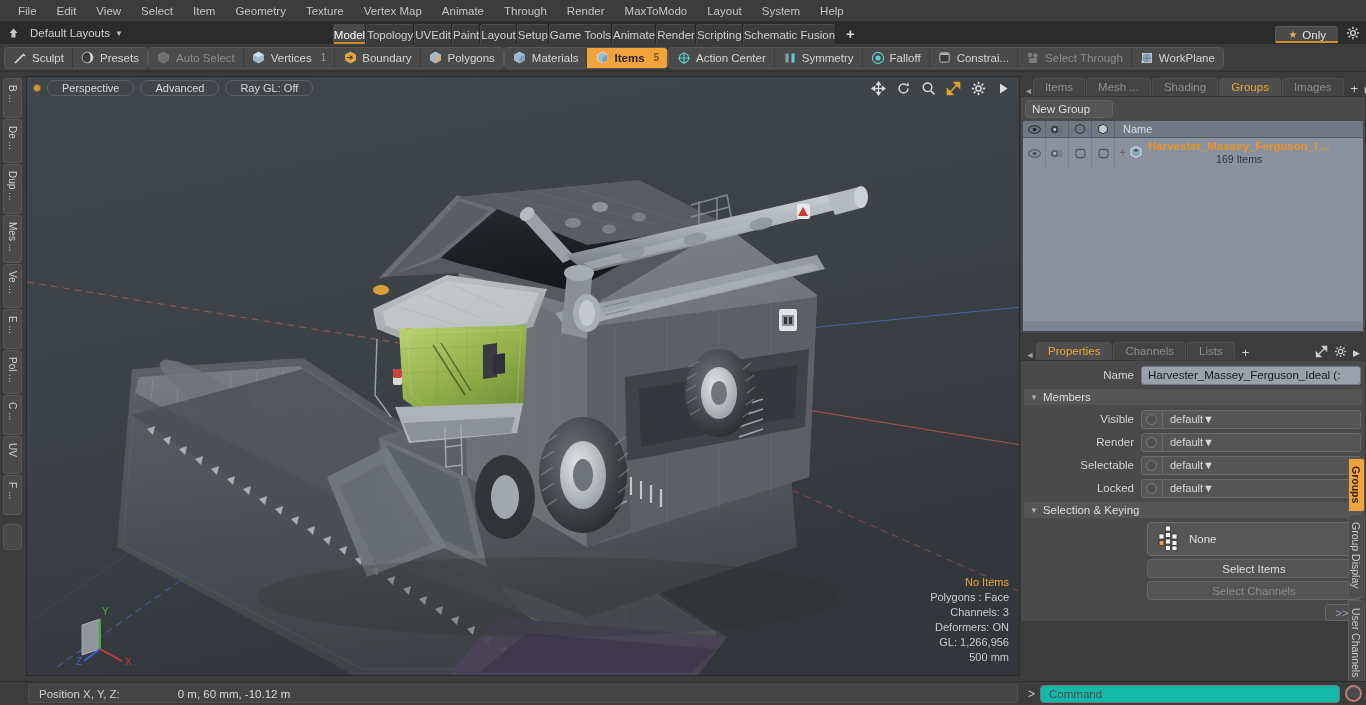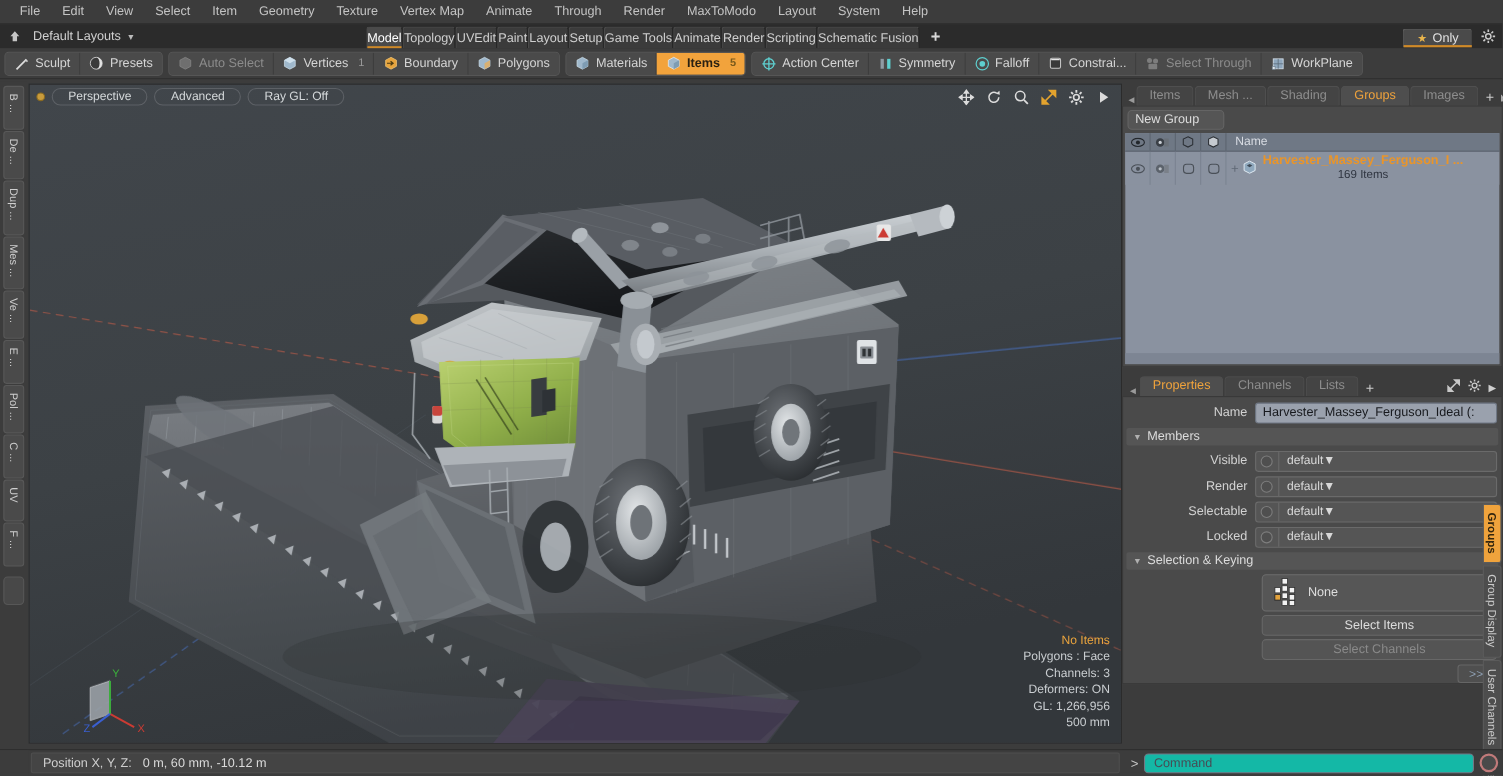--- a/index.html
+++ b/index.html
@@ -50,21 +50,21 @@
     padding: 2px 12px; margin: 2px 2px 0 0; border-radius: 3px 3px 0 0; font-size: 11.5px;
     border-top: 1px solid #5a5a5a; border-left: 1px solid #5a5a5a; position: relative;
   }
   .only-btn::after { content:""; position:absolute; left:0; right:0; bottom:0; height:2px; background:#d08a28; }
   .only-star { color: #e8b44c; font-size: 10px; }
   .gear-btn { width: 26px; display: flex; align-items: center; justify-content: center; color: #c9c9c9; }
 
   
   .modebar {
     position: absolute; top: 44px; left: 0; width: 1366px; height: 28px;
-    background: #3c3c3c; display: flex; align-items: center; padding: 0 4px; gap: 5px;
+    background: #3c3c3c; display: flex; align-items: center; padding: 0 4px; gap: 0;
     border-bottom: 1px solid #2f2f2f;
   }
   .grp {
     display: flex; align-items: stretch; height: 22px;
     background: #4a4a4a; border: 1px solid #565656; border-radius: 4px; overflow: hidden;
   }
   .tbtn {
     display: flex; align-items: center; gap: 5px; padding: 0 8px; color: #d5d5d5;
     font-size: 11.5px; border-right: 1px solid #3d3d3d; white-space: nowrap; background: #4a4a4a;
   }
@@ -200,21 +200,21 @@
   .rvtab.active { background: #f0a33c; color: #33260f; font-weight: bold; }
 
   
   .bottombar {
     position: absolute; bottom: 0; left: 0; width: 1366px; height: 24px;
     background: #3c3c3c; display: flex; align-items: center; border-top: 1px solid #2e2e2e;
   }
   .bb-left-pad { width: 26px; height: 100%; background:#3c3c3c; }
   .status-field {
     flex: 1; height: 19px; margin: 0 2px; background: #444; border: 1px solid #4f4f4f;
-    display: flex; align-items: center; padding: 0 10px; color: #d0d0d0; font-size: 11.5px; border-radius: 2px;
+    display: flex; align-items: center; padding: 0 10px; color: #d0d0d0; font-size: 11.5px; border-radius: 2px; gap: 48px;
   }
   .status-field .lbl { color: #cfcfcf; }
   .status-field .val { margin-left: 10px; color: #dadada; }
   .cmd-wrap { width: 346px; display: flex; align-items: center; gap: 5px; padding: 0 4px; }
   .cmd-gt { color: #c9c9c9; font-size: 12px; padding-left: 4px; }
   .cmd-input {
     flex: 1; height: 18px; background: #14b8a6; border: 1px solid #717885; border-radius: 4px;
     display: flex; align-items: center; padding: 0 8px; color: #474c55; font-size: 11.5px;
   }
   .cmd-rec { width: 17px; height: 17px; border-radius: 50%; border: 2px solid #c07a7a; background: #4a4a4a; }

